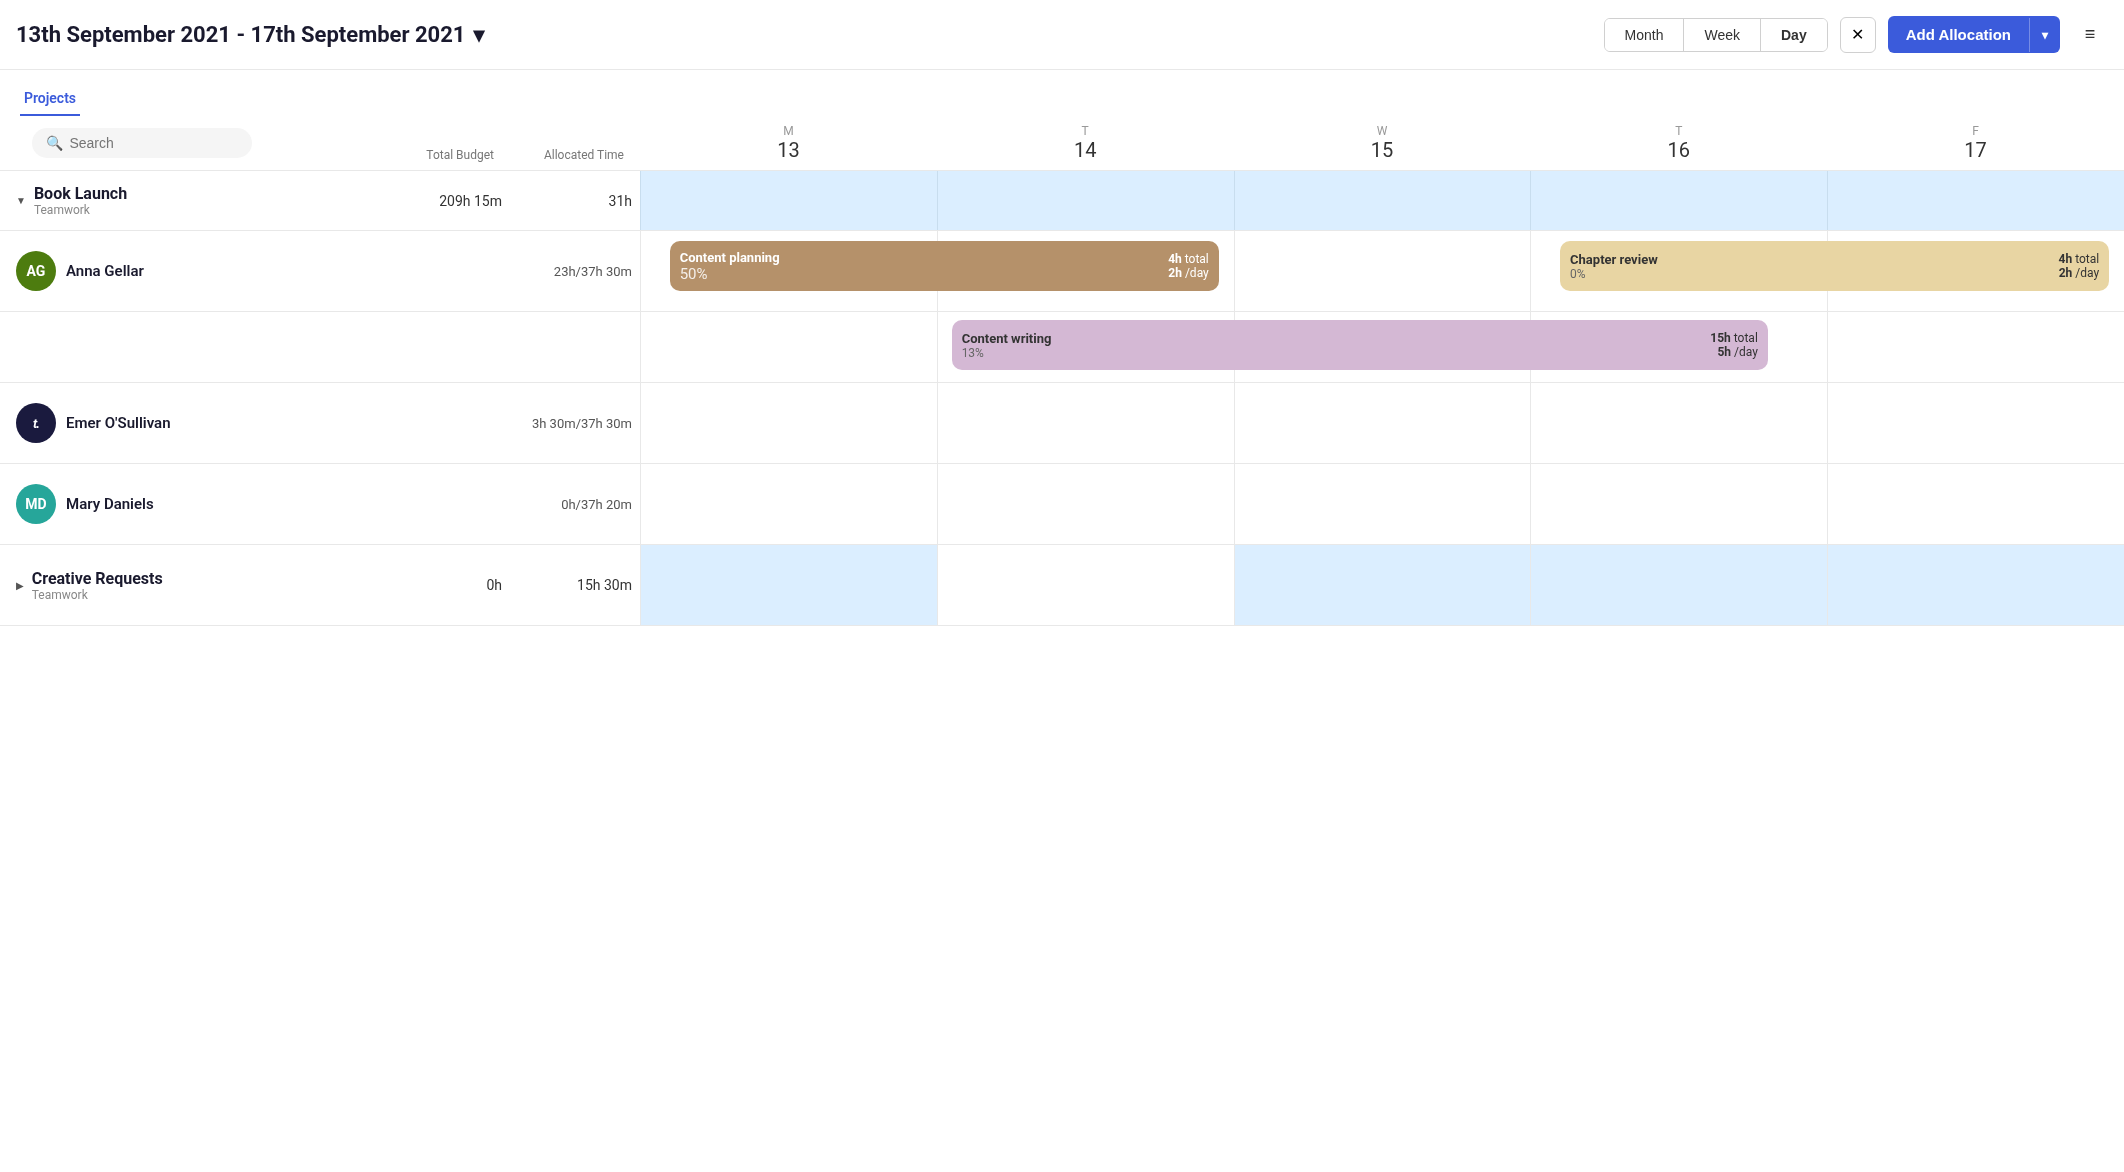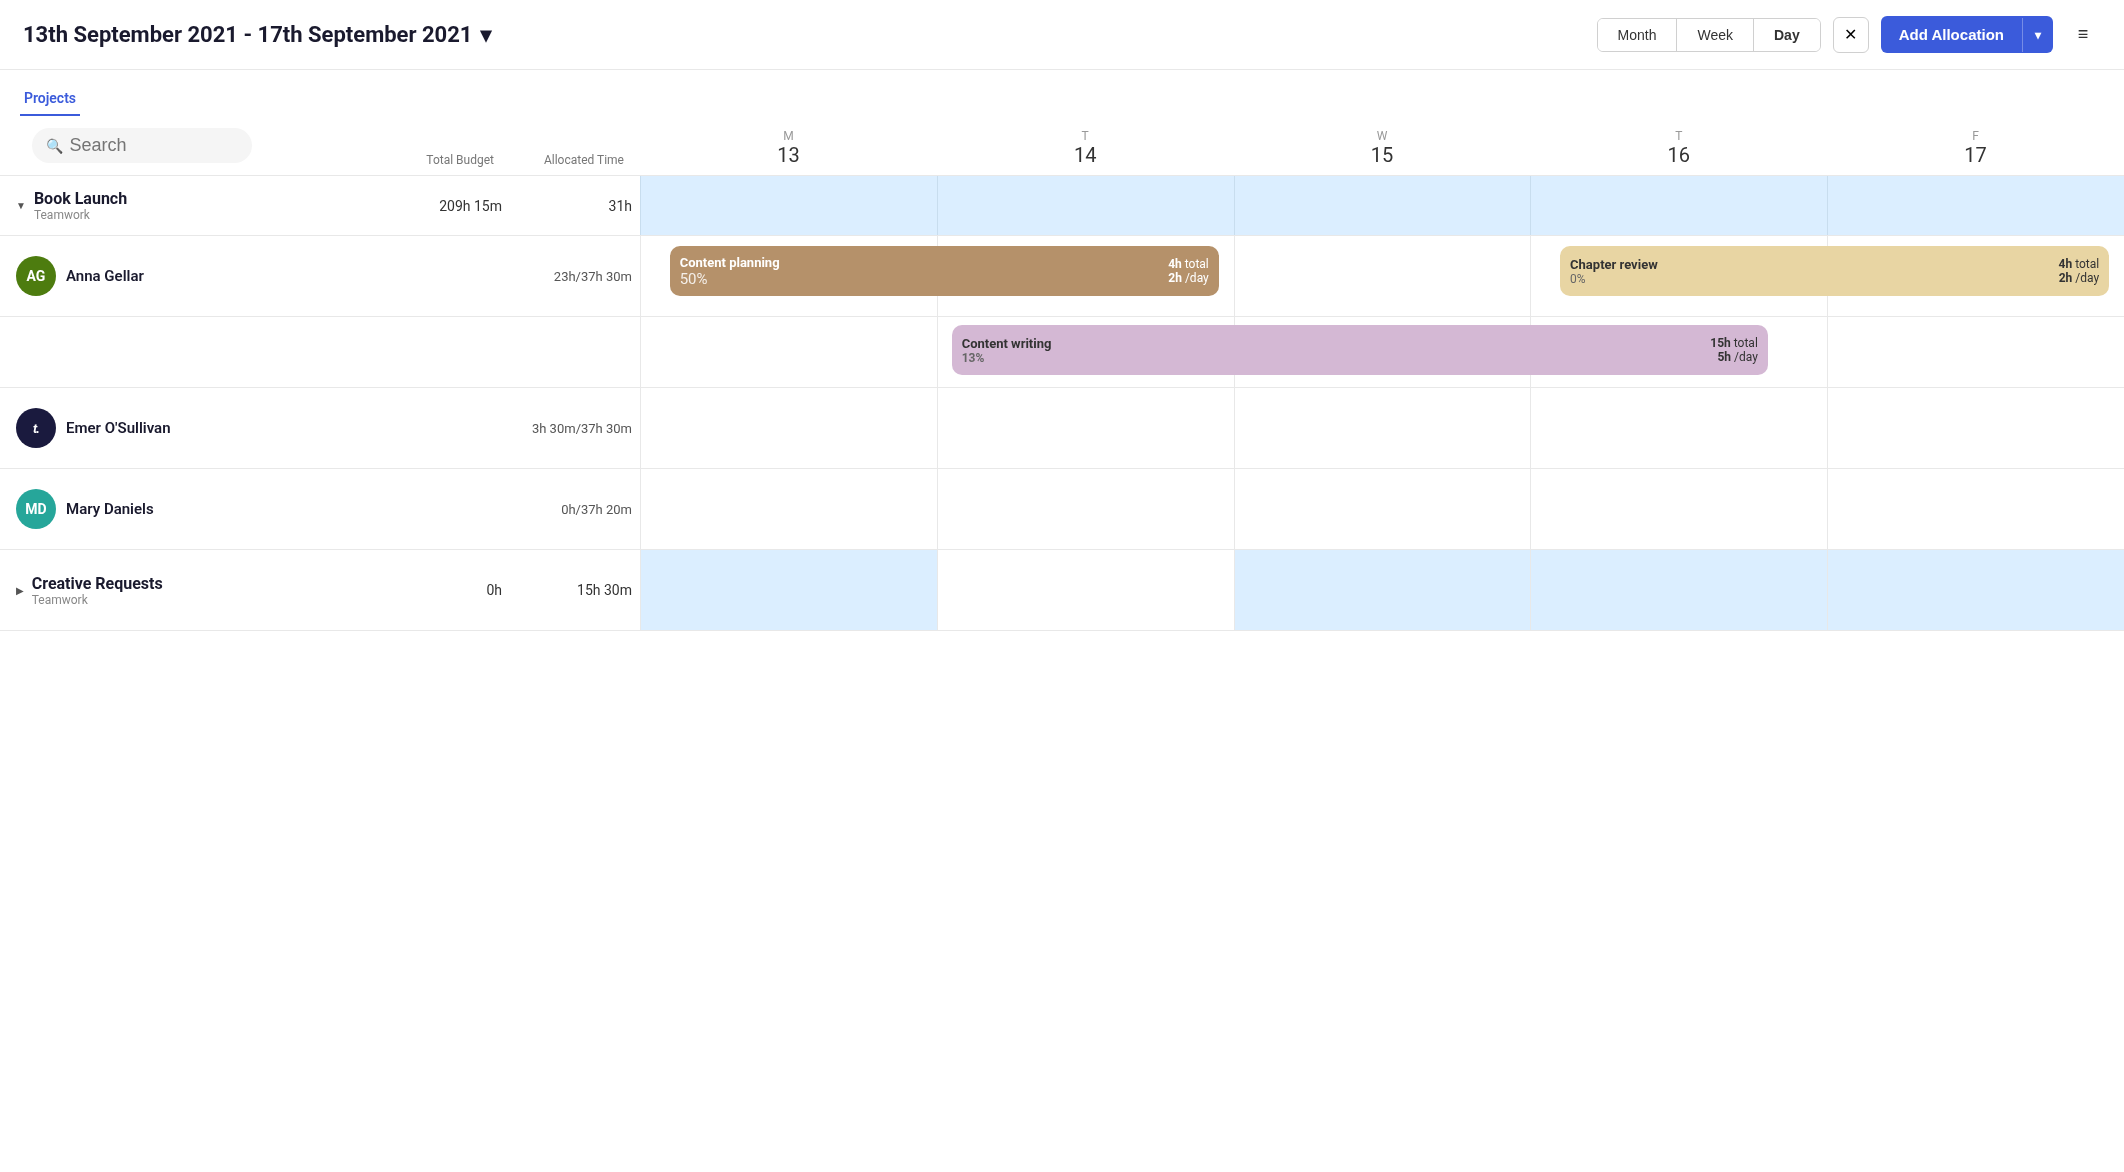--- a/index.html
+++ b/index.html
@@ -7,21 +7,21 @@
       font-family: -apple-system, BlinkMacSystemFont, 'Segoe UI', Roboto, sans-serif;
       background: #fff;
       color: #1a1a2e;
       font-size: 14px;
     }
 
     
     .header {
       display: flex;
       align-items: center;
-      padding: 16px 23px;
+      padding: 16px 16px;
       border-bottom: 1px solid #e8e8e8;
       gap: 12px;
     }
     .date-range {
       font-size: 22px;
       font-weight: 700;
       color: #1a1a2e;
       display: flex;
       align-items: center;
       gap: 8px;
@@ -129,21 +129,21 @@
       border-radius: 20px;
       padding: 7px 14px;
       width: 220px;
       margin: 0 16px;
     }
     .search-icon { color: #999; font-size: 14px; }
     .search-input {
       background: transparent;
       border: none;
       outline: none;
-      font-size: 18px;
+      font-size: 14px;
       color: #333;
       width: 100%;
     }
     .avatar {
       width: 40px;
       height: 40px;
       border-radius: 50%;
       display: flex;
       align-items: center;
       justify-content: center;
@@ -292,21 +292,21 @@
         <div style="border-left:1px solid #e8e8e8;"></div>
         <div style="border-left:1px solid #e8e8e8;"></div>
         <div style="border-left:1px solid #e8e8e8;"></div>
         <div style="border-left:1px solid #e8e8e8;"></div>
         <div style="border-left:1px solid #e8e8e8;"></div>
       </div>
 
       <div style="position:absolute;top:8px;height:50px;left:21%;width:55%;background:#d4b8d4;border-radius:10px;padding:6px 10px;display:flex;align-items:center;justify-content:space-between;">
         <div>
           <div style="font-size:13px;font-weight:700;color:#333;">Content writing</div>
-          <div style="font-size:12px;color:#666;font-weight:bold;">13%</div>
+          <div style="font-size:12px;color:#666;">13%</div>
         </div>
         <div style="font-size:12px;color:#333;text-align:right;white-space:nowrap;margin-left:6px;">
           <strong>15h</strong> total<br><strong>5h</strong> /day
         </div>
       </div>
     </div>
   </div>
 
   <div style="display:grid; grid-template-columns: 380px 130px 130px 1fr; border-bottom:1px solid #e8e8e8; min-height:80px; align-items:stretch;">
     <div style="display:flex;align-items:center;gap:10px;padding:10px 16px;">

